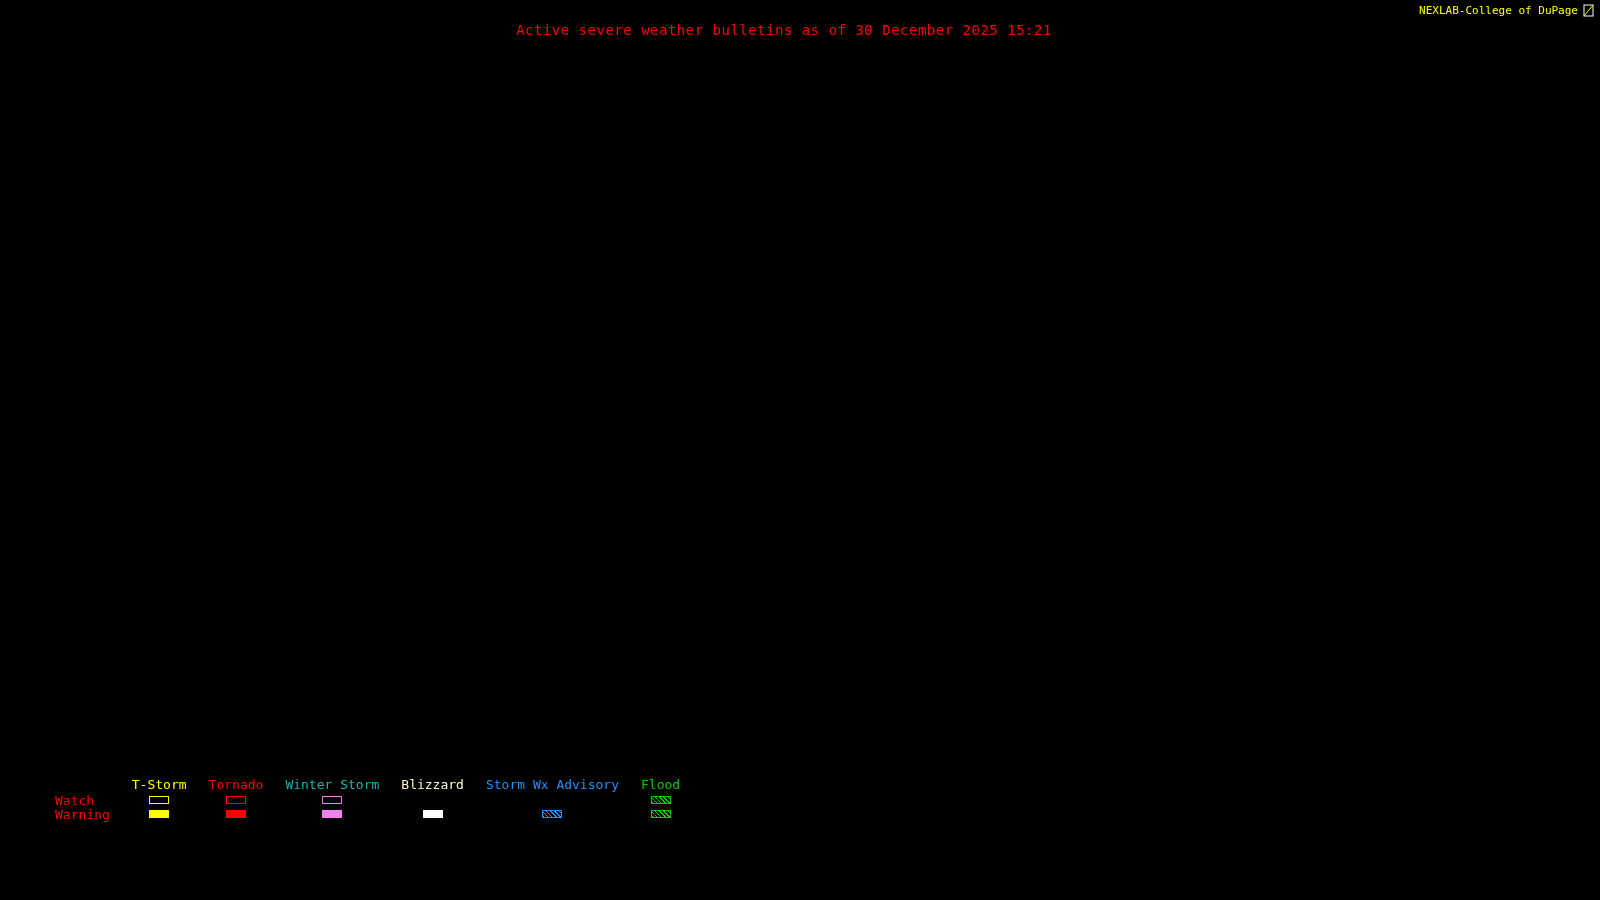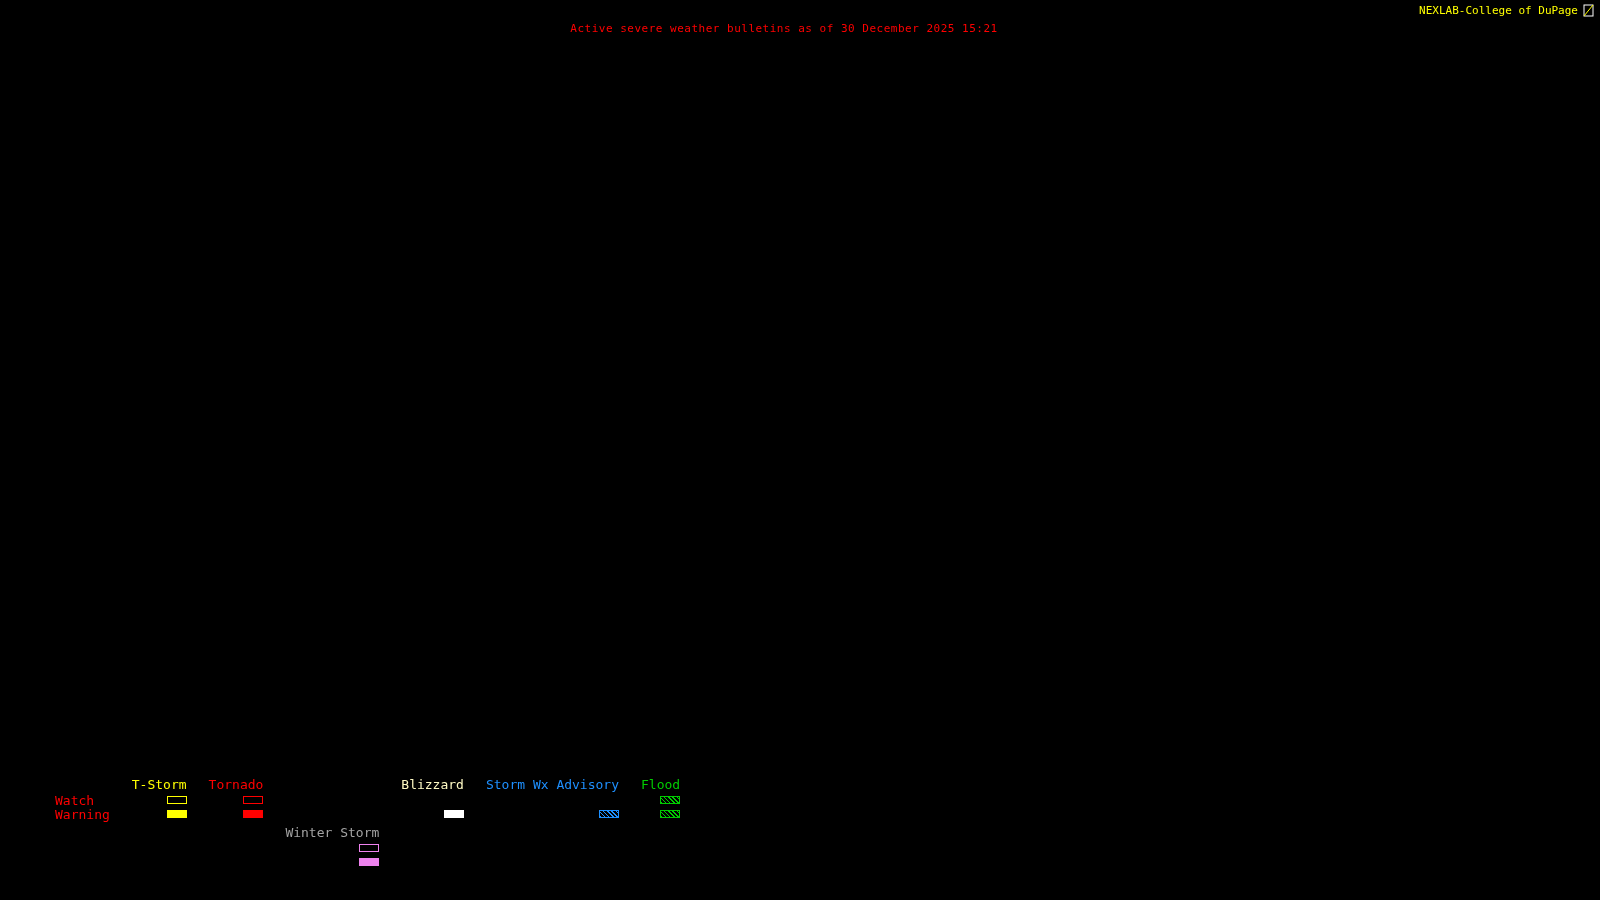--- a/index.html
+++ b/index.html
@@ -14,21 +14,21 @@
     position: absolute;
     inset: 0;
     background: #000000;
   }
   .map-title {
     position: absolute;
     top: 22px;
     left: 0;
     width: 1568px;
     text-align: center;
-    font-size: 11px;
+    font-size: 14px;
     letter-spacing: 0.5px;
     white-space: nowrap;
   }
   .attribution {
     position: absolute;
     top: 4px;
     right: 6px;
     display: flex;
     align-items: center;
     gap: 5px;
@@ -38,21 +38,21 @@
   .logo-icon { display: inline-block; line-height: 0; }
   .legend {
     position: absolute;
     left: 55px;
     top: 776px;
     display: flex;
     align-items: flex-start;
     gap: 22px;
     font-size: 13px;
   }
-  .lcol { display: flex; flex-direction: column; align-items: flex-end; }
+  .lcol { display: flex; flex-direction: column; align-items: center; }
   .lcol.rowlabels { align-items: flex-start; }
   .hdr { height: 17px; line-height: 17px; white-space: nowrap; }
   .lrow { height: 14px; display: flex; align-items: center; }
   .sw { display: block; width: 20px; height: 8px; }
   .sw[data-style="outline"] {
     border: 1px solid var(--c);
     background: transparent;
   }
   .sw[data-style="fill"] {
     border: 1px solid var(--c);
@@ -107,21 +107,21 @@
       <div class="hdr" style="color: rgb(255, 0, 0);">Tornado</div>
       <div class="lrow">
         <span class="sw" data-style="outline" style="--c: #ff0000;"></span>
       </div>
       <div class="lrow">
         <span class="sw" data-style="fill" style="--c: #ff0000;"></span>
       </div>
     </div>
 
     <div class="lcol">
-      <div class="hdr" style="color: #a3a3a3; margin-top: 48px;">Winter Storm</div>
+      <div class="hdr" style="color: #14b8a6;">Winter Storm</div>
       <div class="lrow">
         <span class="sw" data-style="outline" style="--c: #ee82ee;"></span>
       </div>
       <div class="lrow">
         <span class="sw" data-style="fill" style="--c: #ee82ee;"></span>
       </div>
     </div>
 
     <div class="lcol">
       <div class="hdr" style="color: #fef9c3;">Blizzard</div>

